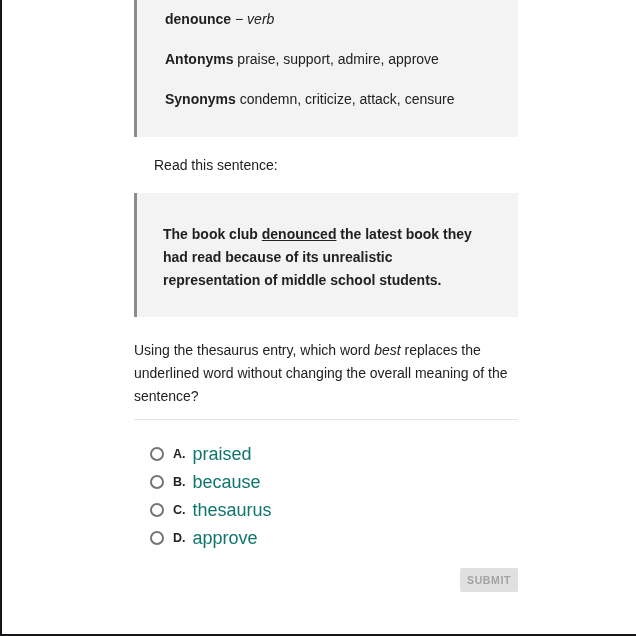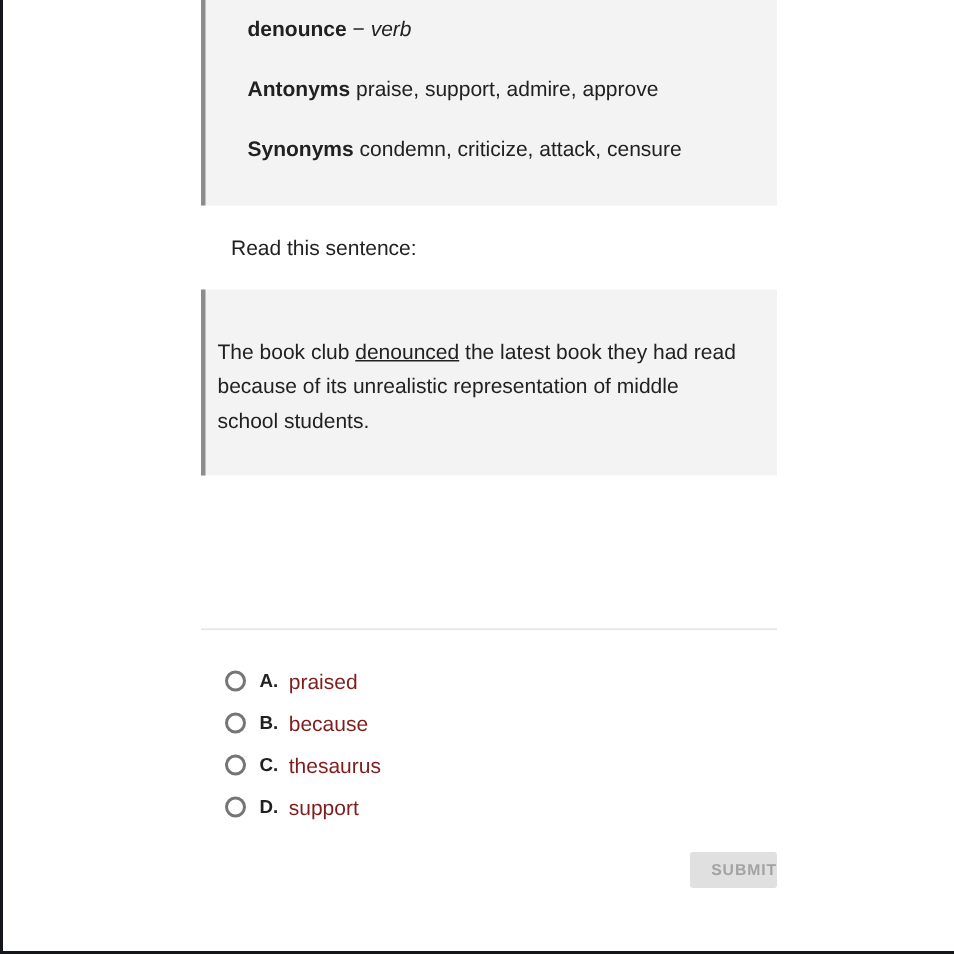--- a/index.html
+++ b/index.html
@@ -21,38 +21,38 @@
     position:absolute; left:134px; width:384px;
     background:var(--quote-bg);
     border-left:3px solid var(--quote-border);
   }
   .thesaurus-box{top:0; height:137px; padding:12px 16px 0 16px; font-size:14px;}
   .thesaurus-box p{line-height:15px; margin:0 0 25px 12px;}
   .b{font-weight:bold;}
   .i{font-style:italic;}
   .u{text-decoration:underline;}
   .read-prompt{position:absolute; left:134px; top:157px; font-size:14px; line-height:17px;margin-left:20px;}
-  .sentence-box{top:193px; height:124px; padding:30px 26px 0 8px;}
+  .sentence-box{top:193px; height:124px; padding:30px 26px 0 26px;font-weight:bold;}
   .sentence-box p{font-size:14px; line-height:23px;}
   .question{position:absolute; left:134px; top:339px; width:392px; font-size:14px; line-height:23px;}
   .divider{position:absolute; left:134px; top:419px; width:384px; height:1px; background:var(--divider);}
   .options{position:absolute; left:150px; top:440px; width:368px;}
   .option{display:flex; align-items:center; height:28px; cursor:pointer;}
   .radio{
     width:14px; height:14px; border:2px solid var(--radio-border); border-radius:50%;
     background:transparent; flex:0 0 14px; margin-right:9px;
   }
   .opt-letter{font-weight:bold; font-size:12.5px; margin-right:7px; min-width:11px;}
-  .opt-label{font-size:14px; color:#7f1d1d;}
+  .opt-label{font-size:18px; color:#0f766e;}
   .submit{
     position:absolute; right:118px; top:568px; width:58px; height:24px;
     background:var(--submit-bg); color:var(--submit-text);
     border:none; border-radius:2px;
     font-family:"Liberation Sans", sans-serif;
-    font-size:10.5px; font-weight:bold; letter-spacing:0.6px;text-align:right;
+    font-size:10.5px; font-weight:bold; letter-spacing:0.6px;
   }
 </style>
 </head>
 <body>
 
 <div class="screen">
   <div class="edge-left"></div>
   <div class="edge-bottom"></div>
 
   <div class="quote-box thesaurus-box">
@@ -60,20 +60,21 @@
     <p><span class="b">Antonyms</span><span> praise, support, admire, approve</span></p>
     <p><span class="b">Synonyms</span><span> condemn, criticize, attack, censure</span></p>
   </div>
 
   <p class="read-prompt">Read this sentence:</p>
 
   <div class="quote-box sentence-box">
     <p><span>The book club </span><span class="u">denounced</span><span> the latest book they had read because of its unrealistic representation of middle school students.</span></p>
   </div>
 
+  <p class="question"><span>Using the thesaurus entry, which word </span><span class="i">best</span><span> replaces the underlined word without changing the overall meaning of the sentence?</span></p>
 
   <div class="divider"></div>
 
   <div class="options">
     <div class="option">
       <span class="radio"></span>
       <span class="opt-letter">A.</span>
       <span class="opt-label">praised</span>
     </div>
     <div class="option">
@@ -82,18 +83,18 @@
       <span class="opt-label">because</span>
     </div>
     <div class="option">
       <span class="radio"></span>
       <span class="opt-letter">C.</span>
       <span class="opt-label">thesaurus</span>
     </div>
     <div class="option">
       <span class="radio"></span>
       <span class="opt-letter">D.</span>
-      <span class="opt-label">support</span>
+      <span class="opt-label">approve</span>
     </div>
   </div>
 
   <button class="submit" disabled="">SUBMIT</button>
 </div>
 
 </body></html>

